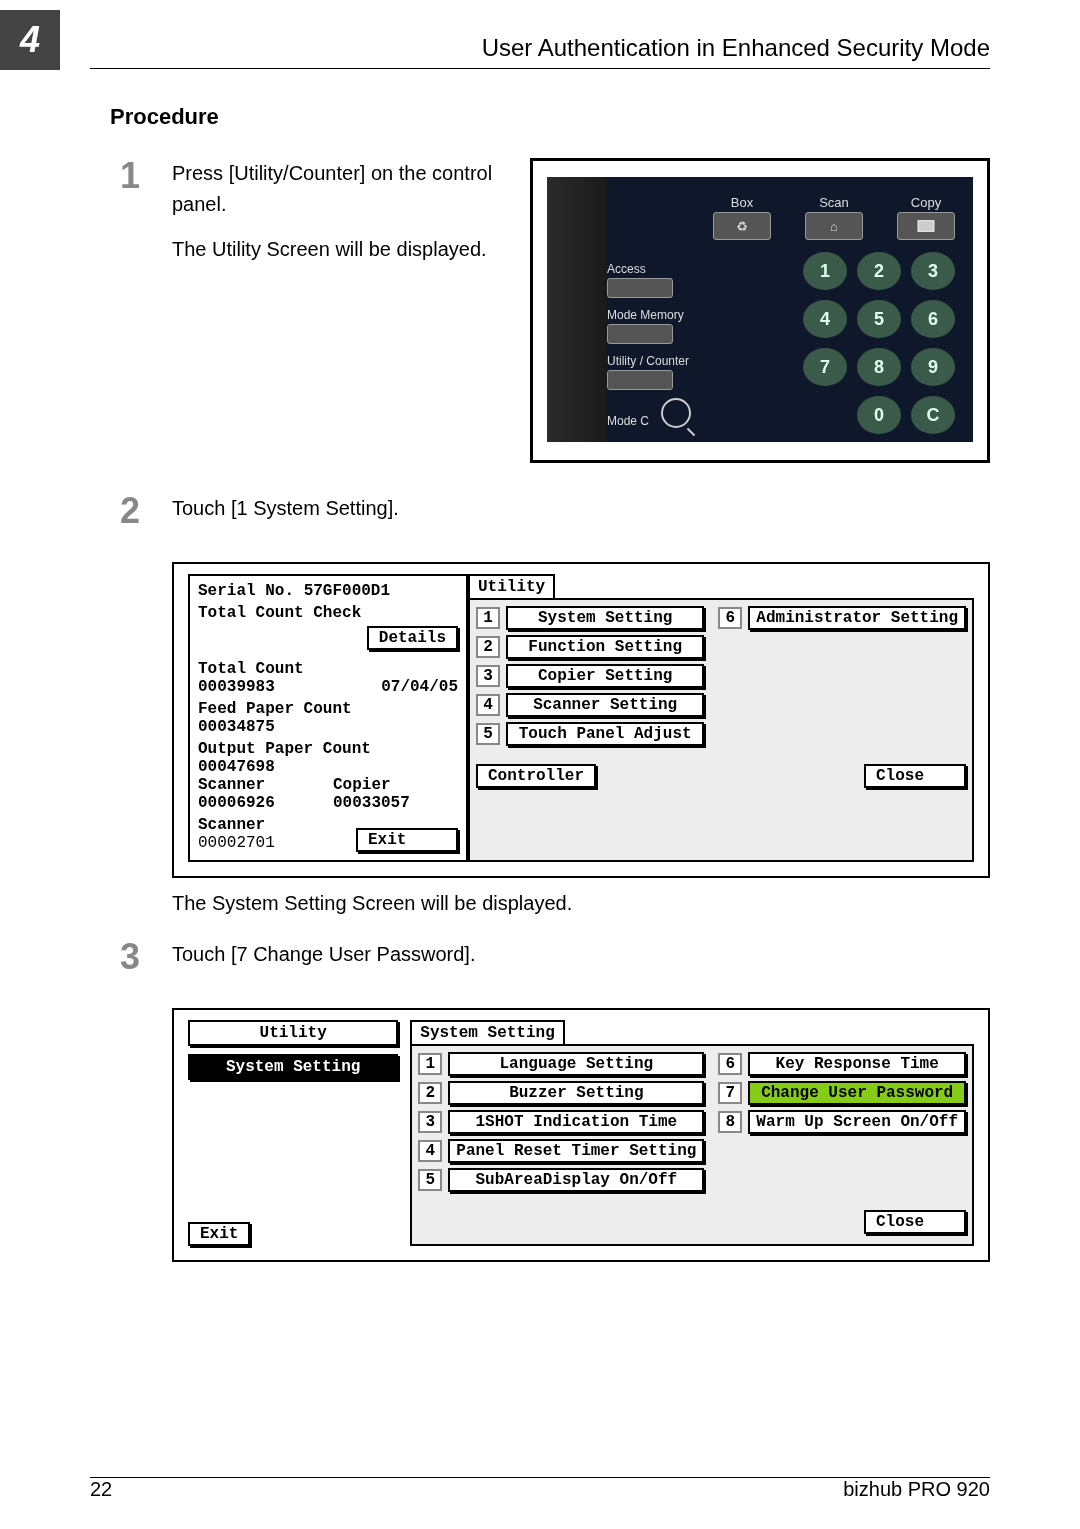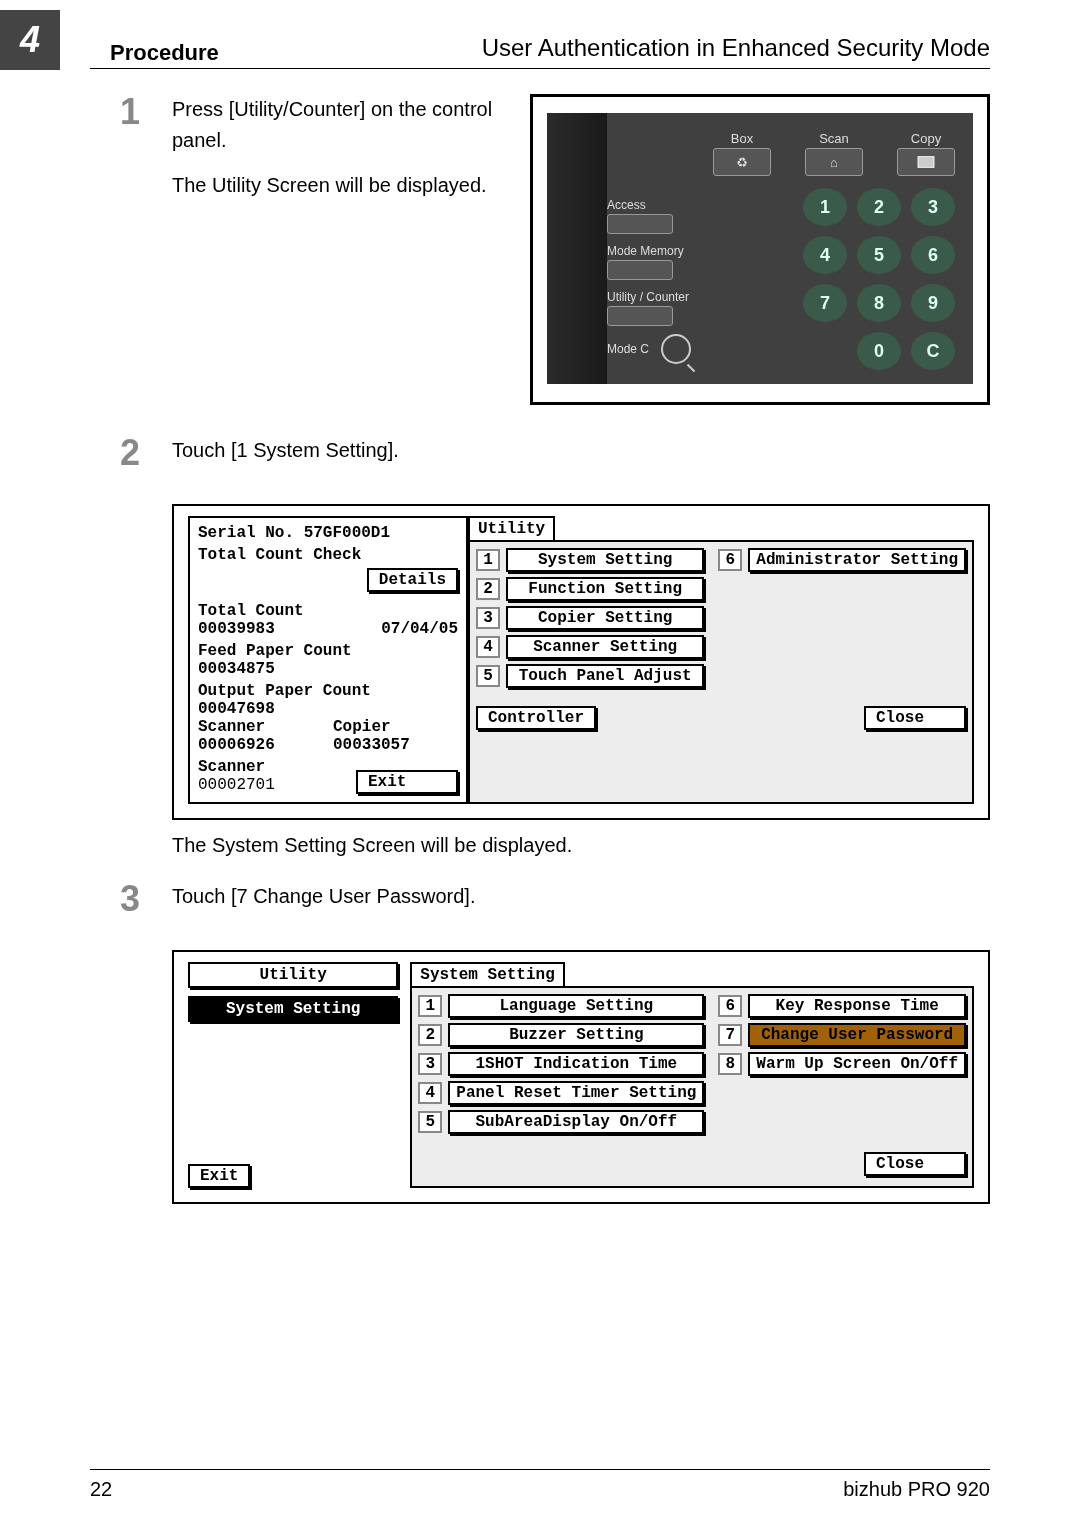--- a/index.html
+++ b/index.html
@@ -1,39 +1,39 @@
 <!DOCTYPE html>
 <html><head>
 <meta charset="utf-8">
 <style>
 html,body{margin:0;padding:0;background:#fff;font-family:Arial,Helvetica,sans-serif;color:#000}
 .page{width:1080px;height:1529px;position:relative;box-sizing:border-box;padding:40px 90px 0 80px}
 .chapter-tab{position:absolute;left:0;top:10px;width:60px;height:60px;background:#444;color:#fff;font-size:36px;font-weight:bold;font-style:italic;display:flex;align-items:center;justify-content:center}
 .header{position:absolute;top:34px;left:90px;right:90px;text-align:right;font-size:24px;border-bottom:1px solid #000;padding-bottom:6px}
-.content{}
+.content{margin-top:64px}
 .procedure-h{font-weight:bold;font-size:22px;margin:0 0 28px 30px}
 .step-row{display:flex;margin:0 0 24px 40px}
 .step-num{font-family:Arial;font-size:36px;font-weight:bold;color:#888;width:52px;flex:none;line-height:1}
 .step-body{font-size:20px;line-height:1.55;flex:1}
 .step-body p{margin:0 0 14px 0}
 .post-text{font-size:20px;margin:14px 0 24px 92px}
 .panel-photo{margin:0 0 30px auto;width:460px}
 .panel-frame{border:3px solid #000;padding:16px 14px 18px 14px}
-.panel-inner{background:#404040;color:#ccc;padding:18px 18px 14px 60px;position:relative}
+.panel-inner{background:#0f172a;color:#ccc;padding:18px 18px 8px 60px;position:relative}
 .panel-left-shape{position:absolute;left:0;top:0;bottom:0;width:60px;background:linear-gradient(90deg,#2b2b2b,#1a1a1a)}
 .top-btns{display:flex;gap:34px;justify-content:flex-end}
 .tbtn{text-align:center;font-size:13px;color:#ddd}
 .tbtn .cap{margin-bottom:2px}
 .tbtn .key{width:56px;height:26px;background:#555;border:1px solid #999;border-radius:3px;margin:0 auto;display:flex;align-items:center;justify-content:center}
 .tbtn .key svg{width:22px;height:16px;fill:#ccc}
 .panel-body{display:flex;align-items:flex-start;margin-top:12px}
 .side-labels{font-size:12px;color:#ddd;width:110px}
 .side-labels .sl{margin:10px 0 2px}
 .side-labels .slkey{width:64px;height:18px;background:#555;border:1px solid #999;border-radius:3px;margin-bottom:6px}
-.side-labels .modec{display:flex;align-items:center;gap:12px;margin-top:8px}
+.side-labels .modec{display:flex;align-items:flex-end;gap:12px;margin-top:8px}
 .modec .mlabel{font-size:12px}
 .modec .mag{width:26px;height:26px;border:2px solid #ccc;border-radius:50%;position:relative}
 .modec .mag:after{content:"";position:absolute;right:-7px;bottom:-7px;width:10px;height:2px;background:#ccc;transform:rotate(45deg)}
 .keypad{display:grid;grid-template-columns:repeat(3,44px);grid-template-rows:repeat(4,38px);gap:10px;margin-left:auto}
 .keypad .kbtn{background:#3a5a4a;color:#dfe;border-radius:50%;display:flex;align-items:center;justify-content:center;font-size:18px;font-weight:bold}
 .keypad .kspacer{visibility:hidden}
 .screenshot{margin:12px 0 14px 92px;border:2px solid #000;padding:10px 14px 14px 14px;font-family:"Courier New",monospace;font-size:16px}
 .scr1{display:flex;align-items:stretch}
 .scr-left{border:2px solid #000;padding:6px 8px 8px 8px;width:280px;box-sizing:border-box;display:flex;flex-direction:column}
 .serial{font-weight:bold}
@@ -46,28 +46,28 @@
 .exit-row{display:flex;align-items:flex-end;gap:10px;margin-top:4px}
 .exit-row .sc{flex:1}
 .scr-right{flex:1;display:flex;flex-direction:column}
 .util-title{border:2px solid #000;border-bottom:none;padding:2px 8px;font-weight:bold;display:inline-block;background:#fff}
 .util-panel{border:2px solid #000;padding:6px 6px 10px 6px;flex:1;background:#ededed;position:relative}
 .menu-cols{display:flex;gap:14px}
 .menu-col{flex:1;display:flex;flex-direction:column;gap:5px}
 .menu-item{display:flex;align-items:center;gap:6px}
 .menu-item .mnum{width:20px;text-align:center;font-weight:bold;border:2px solid #888;background:#fff}
 .menu-item .mbtn{flex:1;border:2px solid #000;padding:1px 6px;text-align:center;font-weight:bold;background:#fff;box-shadow:2px 2px 0 #000;white-space:nowrap}
-.menu-item.hl .mbtn{background:#a16207}
+.menu-item.hl .mbtn{background:#84cc16}
 .util-foot{display:flex;justify-content:space-between;margin-top:18px;align-items:flex-end}
 .scr2{display:flex;gap:12px}
 .scr2-left{width:230px;display:flex;flex-direction:column;gap:8px}
 .navbtn{border:2px solid #000;padding:2px 8px;text-align:center;font-weight:bold;box-shadow:2px 2px 0 #000;background:#fff}
 .navbtn.active{background:#000;color:#fff}
 .scr2-left .grow{flex:1}
-.page-footer{position:absolute;bottom:28px;left:90px;right:90px;border-top:1px solid #000;padding-top:8px;display:flex;justify-content:space-between;font-size:20px}
+.page-footer{position:absolute;bottom:28px;left:90px;right:90px;border-top:1px solid #000;display:flex;justify-content:space-between;font-size:20px}
 svg.copy-icon rect{fill:#ccc;stroke:#fff}
 .util-foot .ssbtn, .exit-row .ssbtn{min-width:78px;text-align:left}
 </style>
 </head>
 <body>
 
 <div class="page">
   <div class="chapter-tab">4</div>
   <div class="header">User Authentication in Enhanced Security Mode</div>
 

